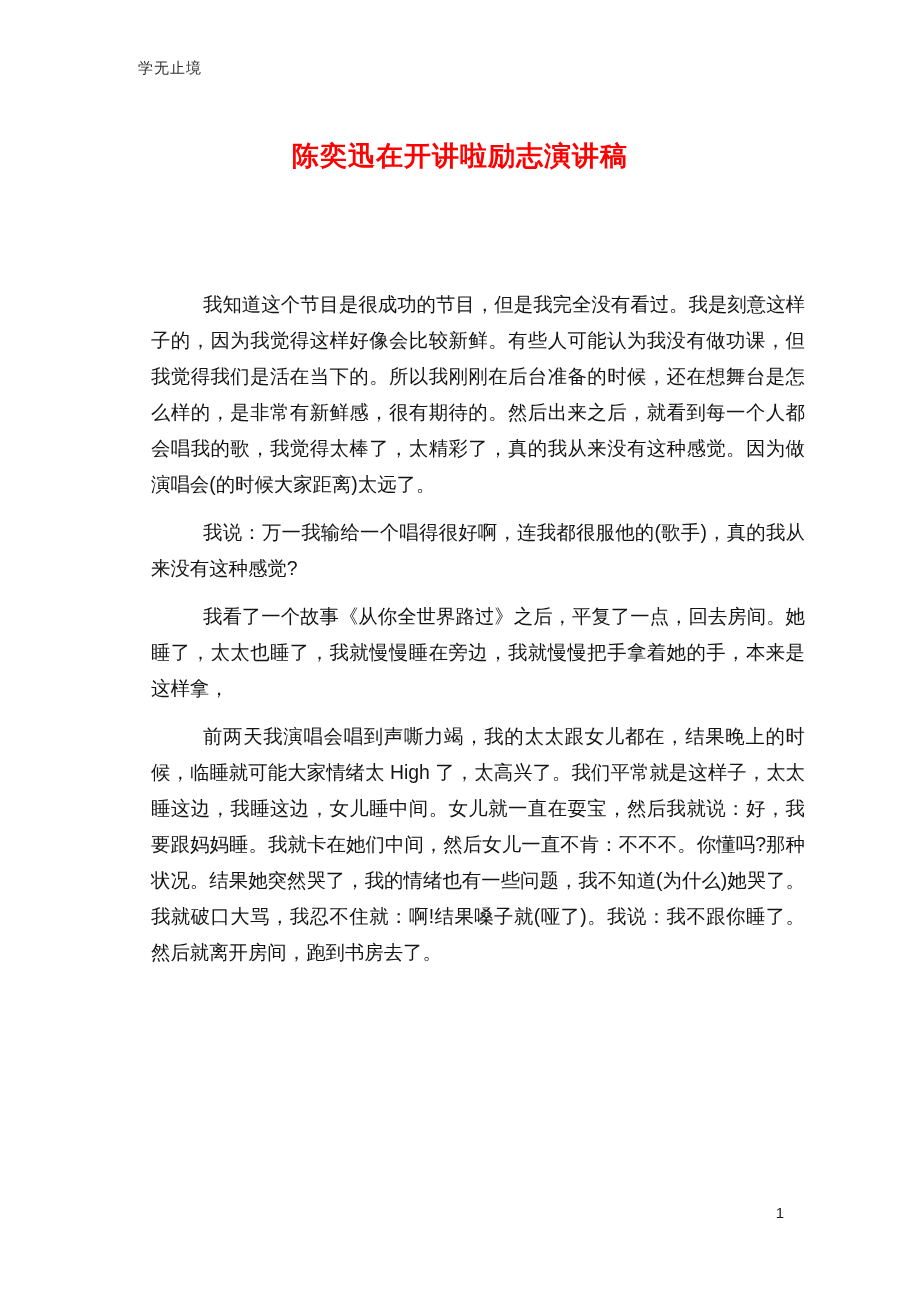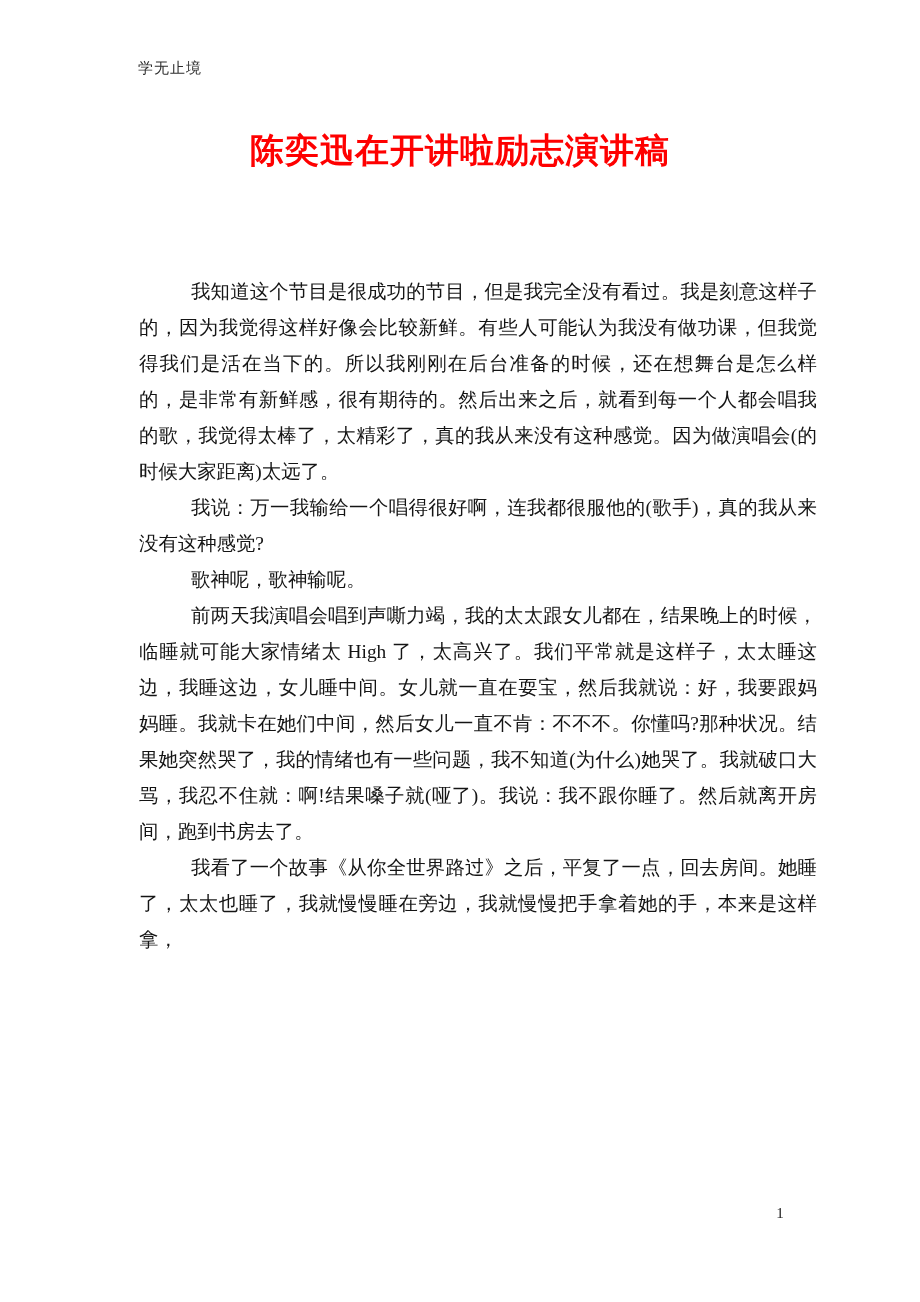--- a/index.html
+++ b/index.html
@@ -5,57 +5,57 @@
   html, body {
     margin: 0;
     padding: 0;
     background: #ffffff;
   }
   .page {
     position: relative;
     width: 920px;
     height: 1302px;
     background: #ffffff;
-    font-family: Liberation Serif, serif;
+    font-family: Liberation Sans, sans-serif;
     overflow: hidden;
   }
   .header-text {
     position: absolute;
     left: 138px;
     top: 57px;
     font-size: 15px;
     line-height: 22px;
     color: #2d2d2d;
     letter-spacing: 1px;
   }
   .doc-title {
     position: absolute;
-    top: 111px;
+    top: 121px;
     left: 0;
     width: 100%;
     text-align: center;
-    font-size: 34px;
+    font-size: 27px;
     line-height: 34px;
     font-weight: bold;
     color: #fe0000;
     letter-spacing: 1px;
   }
   .content {
     position: absolute;
     left: 139px;
     top: 274px;
     width: 678px;
     color: #141414;
     font-size: 19.4px;
     line-height: 36px;
     text-align: justify;
     text-justify: inter-ideograph;
   }
   .content p {
-    margin: 0;
+    margin: 12px;
     padding: 0;
     text-indent: 52px;
     word-break: break-all;
   }
   .page-number {
     position: absolute;
     left: 770px;
     top: 1202px;
     width: 20px;
     text-align: center;
@@ -69,20 +69,19 @@
 
 <div class="page">
 
   <div class="header-text">学无止境</div>
 
   <h1 class="doc-title">陈奕迅在开讲啦励志演讲稿</h1>
 
   <div class="content">
     <p>我知道这个节目是很成功的节目，但是我完全没有看过。我是刻意这样子的，因为我觉得这样好像会比较新鲜。有些人可能认为我没有做功课，但我觉得我们是活在当下的。所以我刚刚在后台准备的时候，还在想舞台是怎么样的，是非常有新鲜感，很有期待的。然后出来之后，就看到每一个人都会唱我的歌，我觉得太棒了，太精彩了，真的我从来没有这种感觉。因为做演唱会(的时候大家距离)太远了。</p>
     <p>我说：万一我输给一个唱得很好啊，连我都很服他的(歌手)，真的我从来没有这种感觉?</p>
-    <p>歌神呢，歌神输呢。</p>
+    <p>我看了一个故事《从你全世界路过》之后，平复了一点，回去房间。她睡了，太太也睡了，我就慢慢睡在旁边，我就慢慢把手拿着她的手，本来是这样拿，</p>
     <p>前两天我演唱会唱到声嘶力竭，我的太太跟女儿都在，结果晚上的时候，临睡就可能大家情绪太 High 了，太高兴了。我们平常就是这样子，太太睡这边，我睡这边，女儿睡中间。女儿就一直在耍宝，然后我就说：好，我要跟妈妈睡。我就卡在她们中间，然后女儿一直不肯：不不不。你懂吗?那种状况。结果她突然哭了，我的情绪也有一些问题，我不知道(为什么)她哭了。我就破口大骂，我忍不住就：啊!结果嗓子就(哑了)。我说：我不跟你睡了。然后就离开房间，跑到书房去了。</p>
-    <p>我看了一个故事《从你全世界路过》之后，平复了一点，回去房间。她睡了，太太也睡了，我就慢慢睡在旁边，我就慢慢把手拿着她的手，本来是这样拿，</p>
   </div>
 
   <div class="page-number">1</div>
 
 </div>
 
 </body></html>

